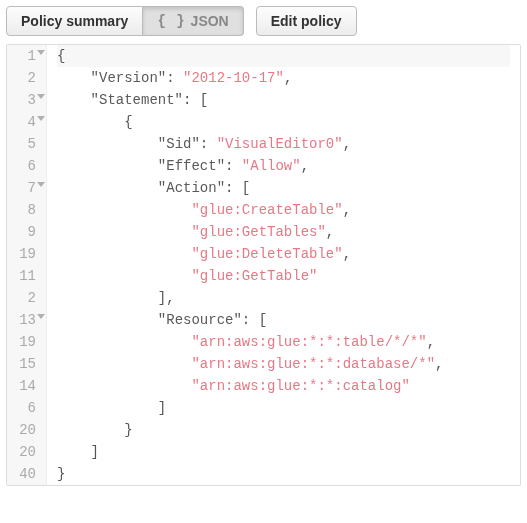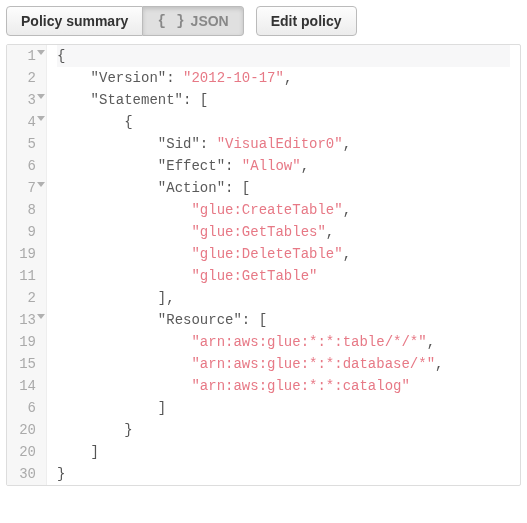--- a/index.html
+++ b/index.html
@@ -124,16 +124,16 @@
       <div class="gutter-line">19</div>
       <div class="gutter-line">11</div>
       <div class="gutter-line">2</div>
       <div class="gutter-line">13<span class="fold"></span></div>
       <div class="gutter-line">19</div>
       <div class="gutter-line">15</div>
       <div class="gutter-line">14</div>
       <div class="gutter-line">6</div>
       <div class="gutter-line">20</div>
       <div class="gutter-line">20</div>
-      <div class="gutter-line">30</div>
+      <div class="gutter-line">40</div>
     </div>
   <div class="code" id="code"><div class="code-line active-line"><span class="punct">{</span></div><div class="code-line"><span>    </span><span class="key">"Version"</span><span class="punct">: </span><span class="str">"2012-10-17"</span><span class="punct">,</span></div><div class="code-line"><span>    </span><span class="key">"Statement"</span><span class="punct">: [</span></div><div class="code-line"><span>        </span><span class="punct">{</span></div><div class="code-line"><span>            </span><span class="key">"Sid"</span><span class="punct">: </span><span class="str">"VisualEditor0"</span><span class="punct">,</span></div><div class="code-line"><span>            </span><span class="key">"Effect"</span><span class="punct">: </span><span class="str">"Allow"</span><span class="punct">,</span></div><div class="code-line"><span>            </span><span class="key">"Action"</span><span class="punct">: [</span></div><div class="code-line"><span>                </span><span class="str">"glue:CreateTable"</span><span class="punct">,</span></div><div class="code-line"><span>                </span><span class="str">"glue:GetTables"</span><span class="punct">,</span></div><div class="code-line"><span>                </span><span class="str">"glue:DeleteTable"</span><span class="punct">,</span></div><div class="code-line"><span>                </span><span class="str">"glue:GetTable"</span></div><div class="code-line"><span>            </span><span class="punct">],</span></div><div class="code-line"><span>            </span><span class="key">"Resource"</span><span class="punct">: [</span></div><div class="code-line"><span>                </span><span class="str">"arn:aws:glue:*:*:table/*/*"</span><span class="punct">,</span></div><div class="code-line"><span>                </span><span class="str">"arn:aws:glue:*:*:database/*"</span><span class="punct">,</span></div><div class="code-line"><span>                </span><span class="str">"arn:aws:glue:*:*:catalog"</span></div><div class="code-line"><span>            </span><span class="punct">]</span></div><div class="code-line"><span>        </span><span class="punct">}</span></div><div class="code-line"><span>    </span><span class="punct">]</span></div><div class="code-line"><span class="punct">}</span></div></div>
 </div>
 
 </body></html>

